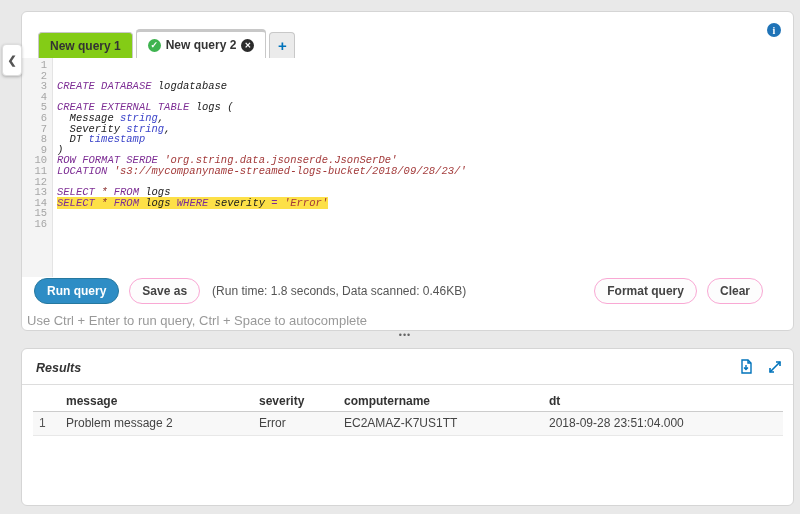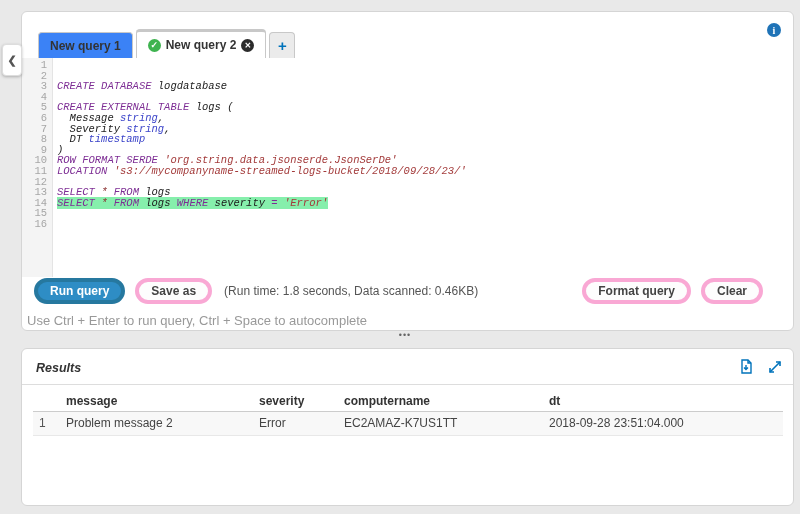--- a/index.html
+++ b/index.html
@@ -16,48 +16,48 @@
           color:#555; font-size:11px; font-weight:bold; cursor:pointer; }
 
   
   .info-icon { position:absolute; top:11px; right:12px; width:14px; height:14px; border-radius:50%; background:#1f73b7;
                color:#fff; font-size:10px; font-weight:bold; font-family:"Liberation Serif", serif;
                display:flex; align-items:center; justify-content:center; cursor:pointer; }
 
   
   .tabbar { position:absolute; top:0; left:0; right:0; height:46px; display:flex; align-items:flex-end; padding-left:16px; }
   .tab { display:flex; align-items:center; gap:5px; font-size:12px; font-weight:bold; color:#333;
-         padding:0 11px; height:26px; background:#3b82f6; border:1px solid #c8c8c8; border-bottom:none;
+         padding:0 11px; height:26px; background:#84cc16; border:1px solid #c8c8c8; border-bottom:none;
          border-radius:4px 4px 0 0; margin-right:3px; cursor:pointer; }
   .tab.active { background:#fff; height:29px; border-top:3px solid #f7941e; border-color:#c8c8c8; position:relative; z-index:2; }
   .tab-plus { width:26px; height:26px; display:flex; align-items:center; justify-content:center;
               background:#ebebeb; border:1px solid #c8c8c8; border-bottom:none; border-radius:4px 4px 0 0;
               color:#0073bb; font-size:15px; font-weight:bold; cursor:pointer; }
   .ic-check { width:13px; height:13px; border-radius:50%; background:#3eb34f; color:#fff; font-size:9px;
               display:flex; align-items:center; justify-content:center; }
   .ic-close { width:13px; height:13px; border-radius:50%; background:#2b2b2b; color:#fff; font-size:8px; font-weight:bold;
               display:flex; align-items:center; justify-content:center; cursor:pointer; }
 
   
   .editor { position:absolute; top:46px; left:0; right:0; height:219px; display:flex;
             font-family:"Liberation Mono","DejaVu Sans Mono",monospace; font-size:10.5px; line-height:10.6px; cursor:text; }
   .gutter { width:31px; background:#f4f4f4; border-right:1px solid #e4e4e4; text-align:right; padding:2px 5px 0 0; color:#a6a6a6; }
   .codepane { flex:1; padding:2px 0 0 4px; overflow:hidden;font-style:italic; }
   .cl { white-space:pre; color:#1a1a1a; }
-  .cl .sel { background:#86efac; }
+  .cl .sel { background:#fde047; }
   .tok-k { color:#7d2d94; }
   .tok-t { color:#3b44c9; }
   .tok-s { color:#a33a3a; }
   .tok-o { color:#8b2f2f; }
   .tok-p { color:#1a1a1a; }
 
   
   .toolbar { position:absolute; top:266px; left:12px; right:18px; height:26px; display:flex; align-items:center; }
   .btn { height:26px; padding:0 12px; font-size:12px; font-weight:bold; color:#444; background:#fdfdfd;
-         border:4px solid #f9a8d4; border-radius:13px; margin-right:10px; cursor:pointer; font-family:inherit; }
+         border:1px solid #f9a8d4; border-radius:13px; margin-right:10px; cursor:pointer; font-family:inherit; }
   .btn-primary { background:#2e8dc5; border-color:#26789f; color:#fff; }
   .stats { font-size:12px; color:#555; margin-left:2px; }
   .toolbar .spacer { flex:1; }
   .btn.last { margin-right:12px; }
   .hint { position:absolute; top:301px; left:5px; font-size:13px; color:#999; }
 
   
   .splitter { position:absolute; top:330px; left:392px; width:26px; text-align:center; color:#666; font-size:9px;
               letter-spacing:1px; cursor:row-resize; }
 

